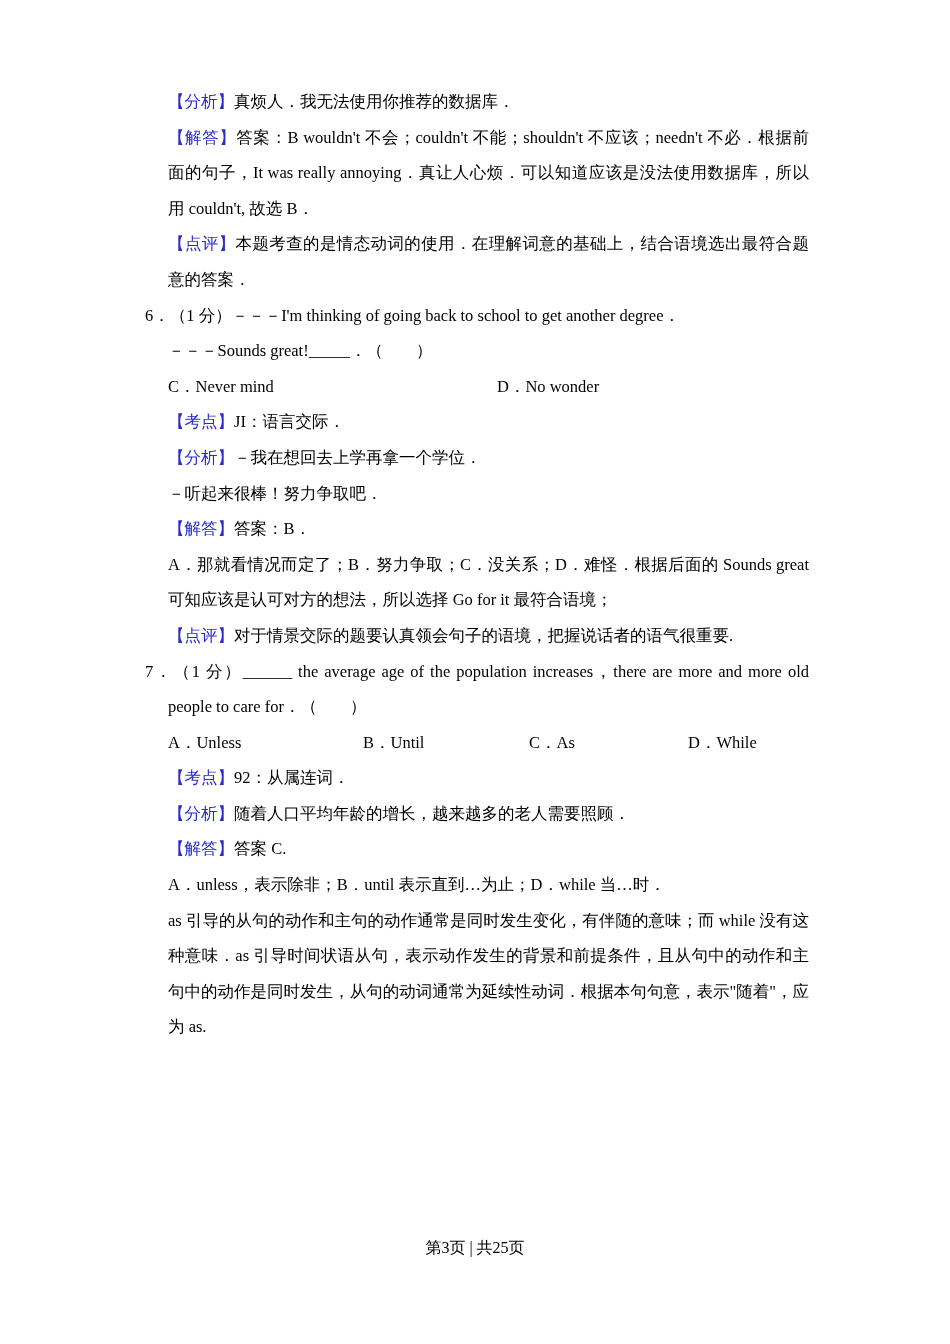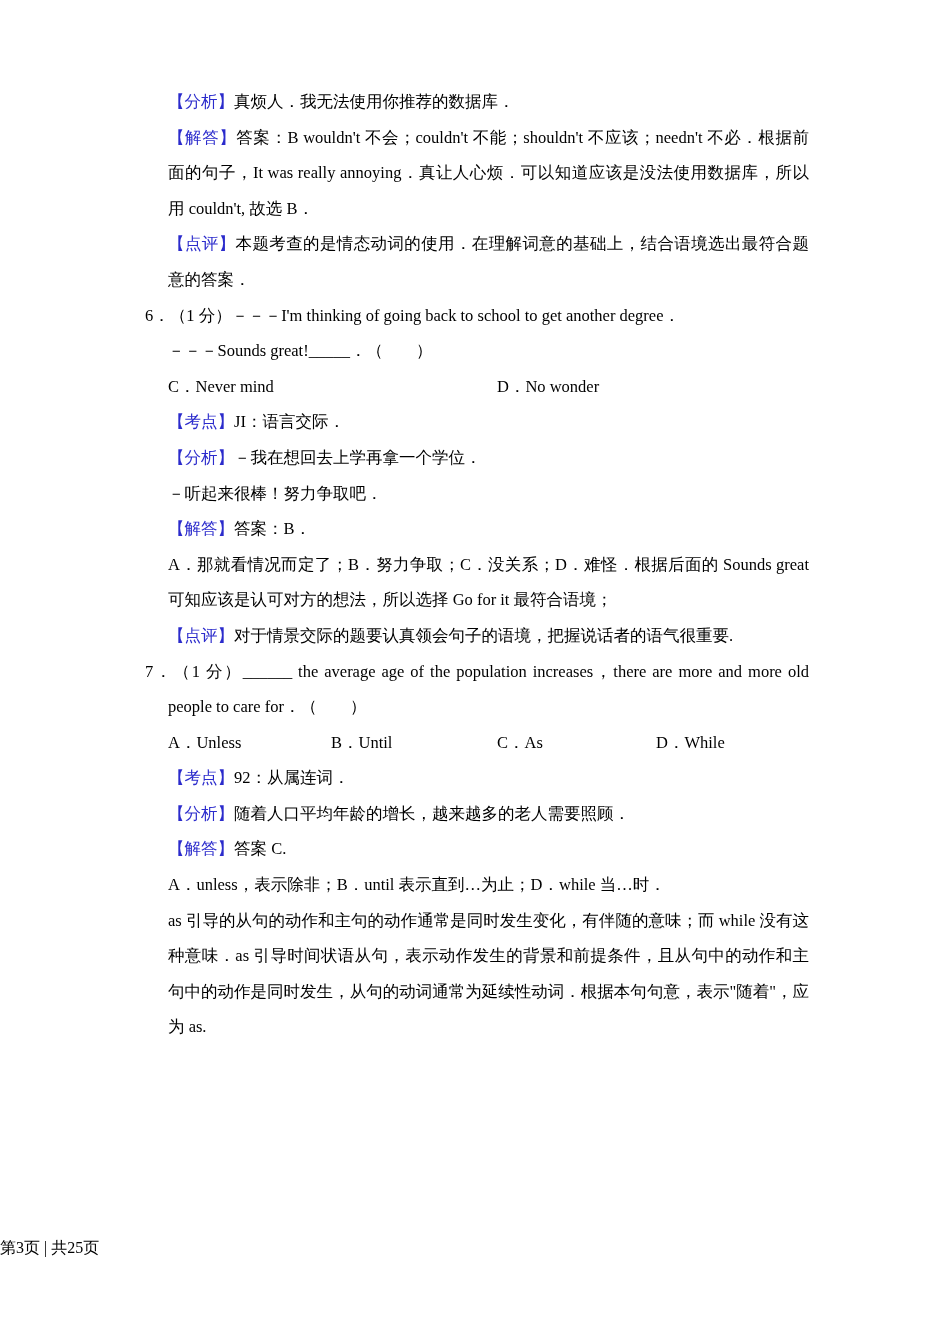--- a/index.html
+++ b/index.html
@@ -24,28 +24,29 @@
     line-height: 35.6px;
     text-align: justify;
   }
   .para { margin: 0; }
   .tag { color: var(--tag-color, #2b2bcc); }
   .question { text-indent: -23px; }
   .options { white-space: nowrap; text-align: left; }
   .cols2 .opt { display: inline-block; width: 329px; }
   .cols2 .opt:last-child { width: auto; }
   .cols4 .opt:nth-child(1) { display: inline-block; width: 163px; }
-  .cols4 .opt:nth-child(2) { display: inline-block; width: 166px; }
+  .cols4 .opt:nth-child(2) { display: inline-block; width: 166px; margin-left: 32px; }
   .cols4 .opt:nth-child(3) { display: inline-block; width: 159px; }
   .cols4 .opt:nth-child(4) { display: inline-block; width: auto; }
   .footer {
     position: absolute;
     top: 1238px;
     left: 0;
     width: 100%;
+    text-align: center;
     font-size: 16px;
     line-height: 20px;
   }
 </style>
 </head>
 <body>
 
 <div class="page">
   <div class="content" id="content">
       <div class="para tagged"><span class="tag">【分析】</span><span>真烦人．我无法使用你推荐的数据库．</span></div>

